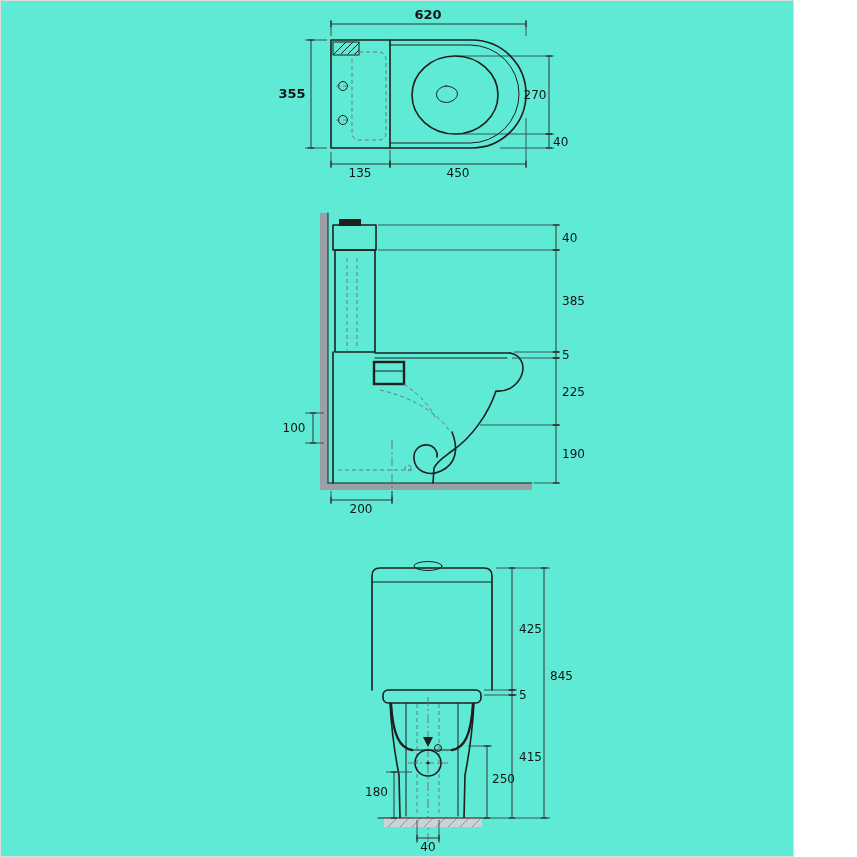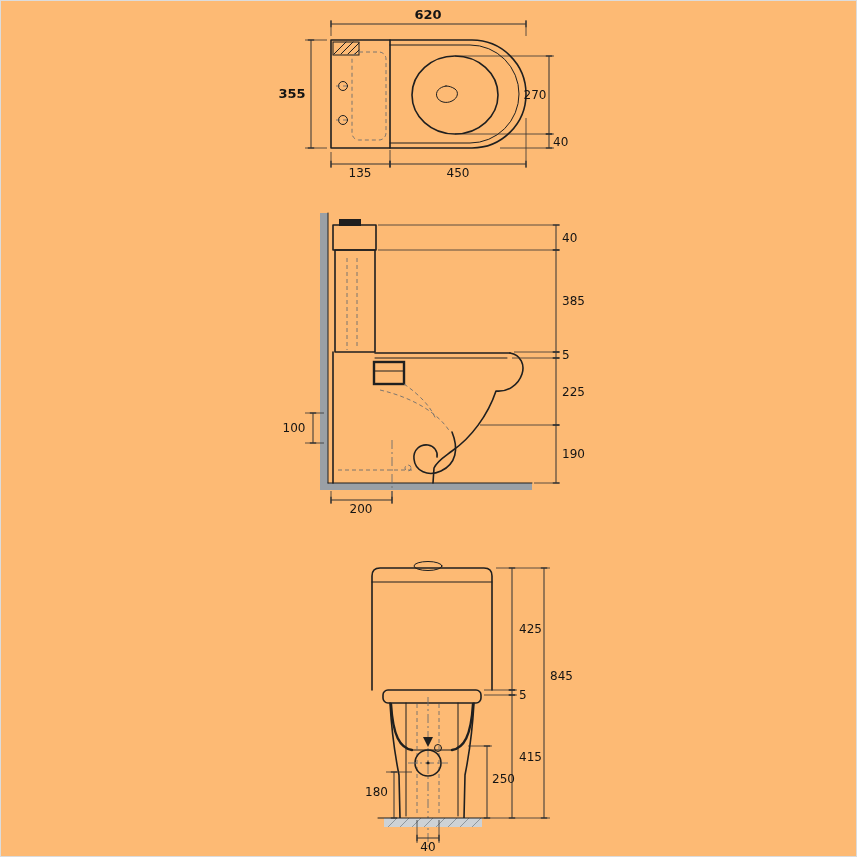--- a/index.html
+++ b/index.html
@@ -1,17 +1,17 @@
 <!DOCTYPE html>
 <html style="--line: #1f1f1f; --dimension: #333333; --wall-fill: #9aa0a6; --hatch-fill: #cdd2d6;"><head>
 <meta charset="utf-8">
 <style>
   html,body{margin:0;padding:0;background:#fff}
   .stage{
-    position:relative;width:857px;height:857px;background:#fdba74;
+    position:relative;width:794px;height:857px;background:#5eead4;
     box-shadow:inset 0 0 0 1px #dcdcdc;
     font-family:"DejaVu Sans","Liberation Sans",sans-serif;
   }
   svg{position:absolute;left:0;top:0}
   svg text{font-family:"DejaVu Sans","Liberation Sans",sans-serif}
   .outline{fill:none;stroke:var(--line,#1f1f1f);stroke-width:1.6;stroke-linejoin:round;stroke-linecap:round}
   .thin{fill:none;stroke:var(--line,#1f1f1f);stroke-width:1;stroke-linecap:round}
   .bold{fill:none;stroke:var(--line,#1f1f1f);stroke-width:2.4;stroke-linecap:round}
   .dimline{fill:none;stroke:var(--dimension,#333);stroke-width:1}
   .extline{fill:none;stroke:var(--dimension,#333);stroke-width:.8}

